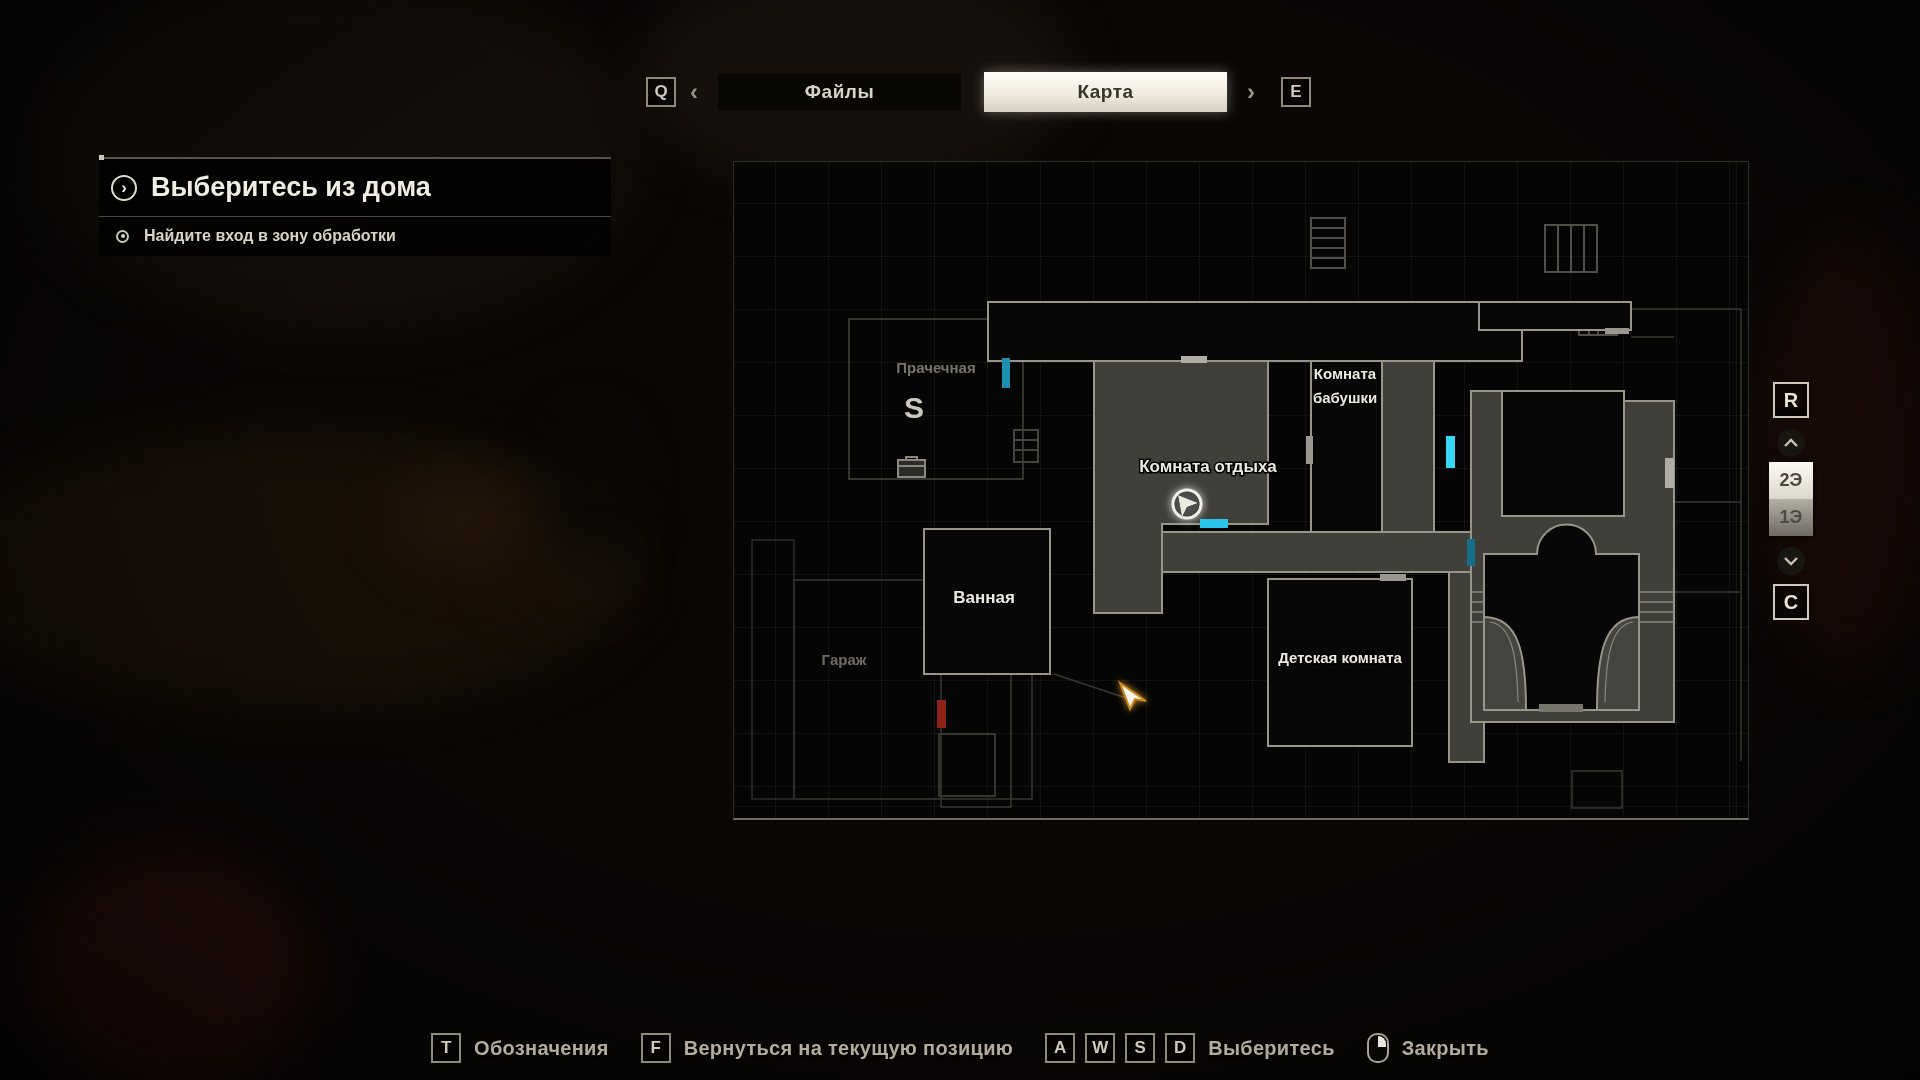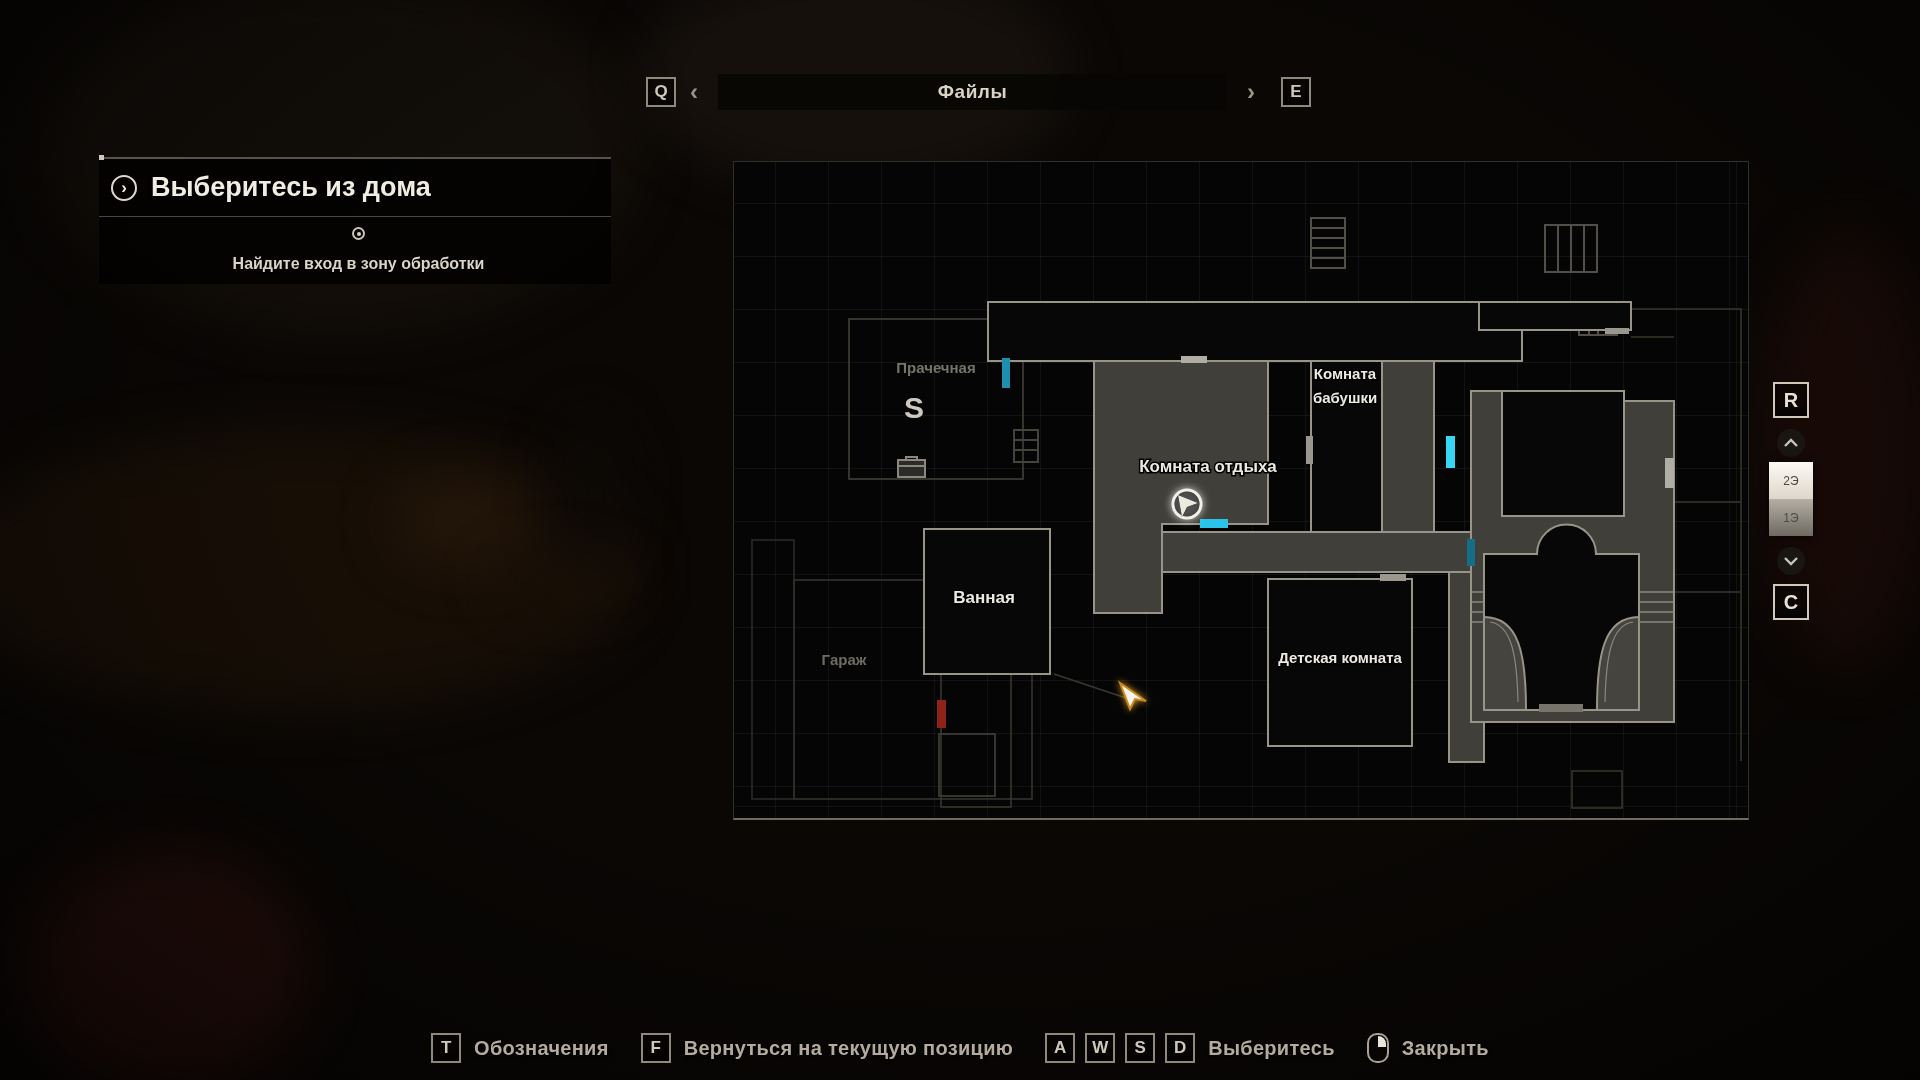--- a/index.html
+++ b/index.html
@@ -29,21 +29,21 @@
   .obj-topline{height:2px;background:#57534a;position:relative;}
   .obj-topline::before{content:"";position:absolute;left:0;top:-2px;width:5px;height:5px;background:#cfc9bc;}
   .obj-main{display:flex;align-items:center;gap:14px;background:rgba(0,0,0,.78);
             padding:13px 10px 13px 12px;}
   .obj-main-icon{width:26px;height:26px;border:2px solid #ddd8cb;border-radius:50%;
             display:flex;align-items:center;justify-content:center;
             color:#eeebe0;font-size:17px;font-weight:bold;box-sizing:border-box;line-height:1;}
   .obj-main-text{color:#f1ede2;font-size:27px;font-weight:bold;text-shadow:0 2px 3px #000;}
   .obj-divider{height:1px;background:#4b473e;}
   .obj-sub{display:flex;align-items:center;gap:15px;background:rgba(0,0,0,.72);
-            padding:10px 10px 11px 17px;flex-direction:column;}
+            padding:10px 10px 11px 17px;}
   .obj-sub-icon{width:13px;height:13px;border:2px solid #c9c4b7;border-radius:50%;
             display:flex;align-items:center;justify-content:center;box-sizing:border-box;}
   .obj-sub-icon i{width:4px;height:4px;border-radius:50%;background:#d8d3c6;}
   .obj-sub-text{color:#d9d4c6;font-size:16px;font-weight:bold;text-shadow:0 2px 2px #000;}
   
   .map-panel{position:absolute;left:733px;top:161px;width:1016px;height:659px;
       background:#050505;border:1px solid #30302a;border-bottom:2px solid #6e6b60;
       box-sizing:border-box;
       background-image:
         repeating-linear-gradient(to right, rgba(255,255,255,.05) 0 1px, transparent 1px 53px),
@@ -54,21 +54,21 @@
   .map-svg{position:absolute;left:0;top:0;}
   .map-label{font-family:"Liberation Sans",sans-serif;font-weight:bold;fill:#ece9df;
       paint-order:stroke;stroke:#000;stroke-width:3px;}
   .map-label-dim{font-family:"Liberation Sans",sans-serif;font-weight:bold;fill:#76736a;}
   
   .fs-key{position:absolute;left:1773px;}
   .fs-chev{position:absolute;left:1777px;width:28px;height:28px;border-radius:50%;
       background:rgba(25,24,20,.9);display:flex;align-items:center;justify-content:center;}
   .fs-strip{position:absolute;left:1769px;top:462px;width:44px;box-shadow:0 0 8px rgba(0,0,0,.7);}
   .fs-floor{height:37px;display:flex;align-items:center;justify-content:center;
-      font-weight:normal;font-size:12px;}
+      font-weight:bold;font-size:18px;}
   .fs-floor.active{background:linear-gradient(180deg,#fcfaf4,#ddd7ca);color:#4b463d;}
   .fs-floor.other{background:linear-gradient(180deg,#b3afa5,#6e6a61);color:#4e4a42;}
   
   .footer{position:absolute;left:0;top:1033px;width:100%;display:flex;
       justify-content:center;align-items:center;gap:32px;}
   .hint{display:flex;align-items:center;gap:13px;}
   .hint-label{color:#b3ab9b;font-size:20px;font-weight:bold;text-shadow:0 2px 3px rgba(0,0,0,.9);
       letter-spacing:.3px;text-align:right;}
   .keys-row{display:flex;gap:10px;}
   .mouse{position:relative;width:22px;height:30px;border:2px solid #a9a294;border-radius:10px;
@@ -88,20 +88,21 @@
   <div class="blob" style="left:550px;top:415px;width:80px;height:160px;background:#0d0906;opacity:.9;"></div>
   <div class="blob" style="left:490px;top:555px;width:140px;height:50px;background:#1c1209;opacity:.6;"></div>
   <div class="blob" style="left:30px;top:850px;width:280px;height:240px;background:#2e100b;opacity:.7;"></div>
   <div class="blob" style="left:1760px;top:230px;width:180px;height:440px;background:#200c08;opacity:.7;"></div>
   <div class="vignette"></div>
 
   <div class="key tabbar-key" style="left:646px;">Q</div>
   <div class="tab-arrow" style="left:690px;">‹</div>
   <div class="tabs">
     <div class="tab inactive">Файлы</div>
+    <div class="tab active">Карта</div>
   </div>
   <div class="tab-arrow" style="left:1247px;">›</div>
   <div class="key tabbar-key" style="left:1281px;">E</div>
 
   <div class="objectives">
     <div class="obj-topline"></div>
     <div class="obj-main">
       <div class="obj-main-icon">›</div>
       <div class="obj-main-text">Выберитесь из дома</div>
     </div>

